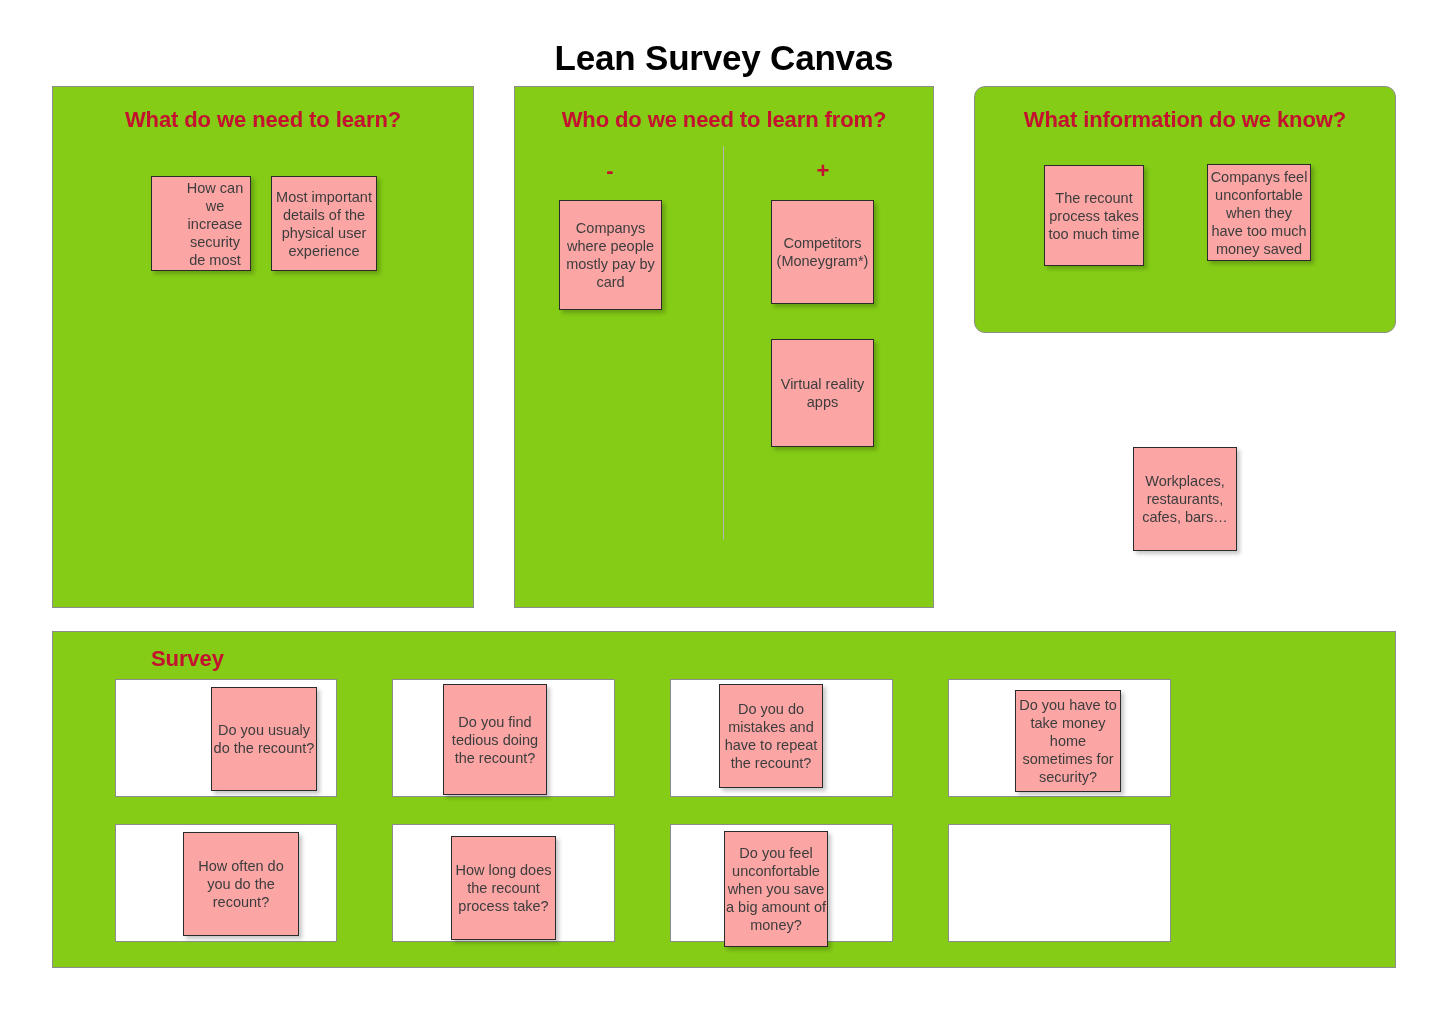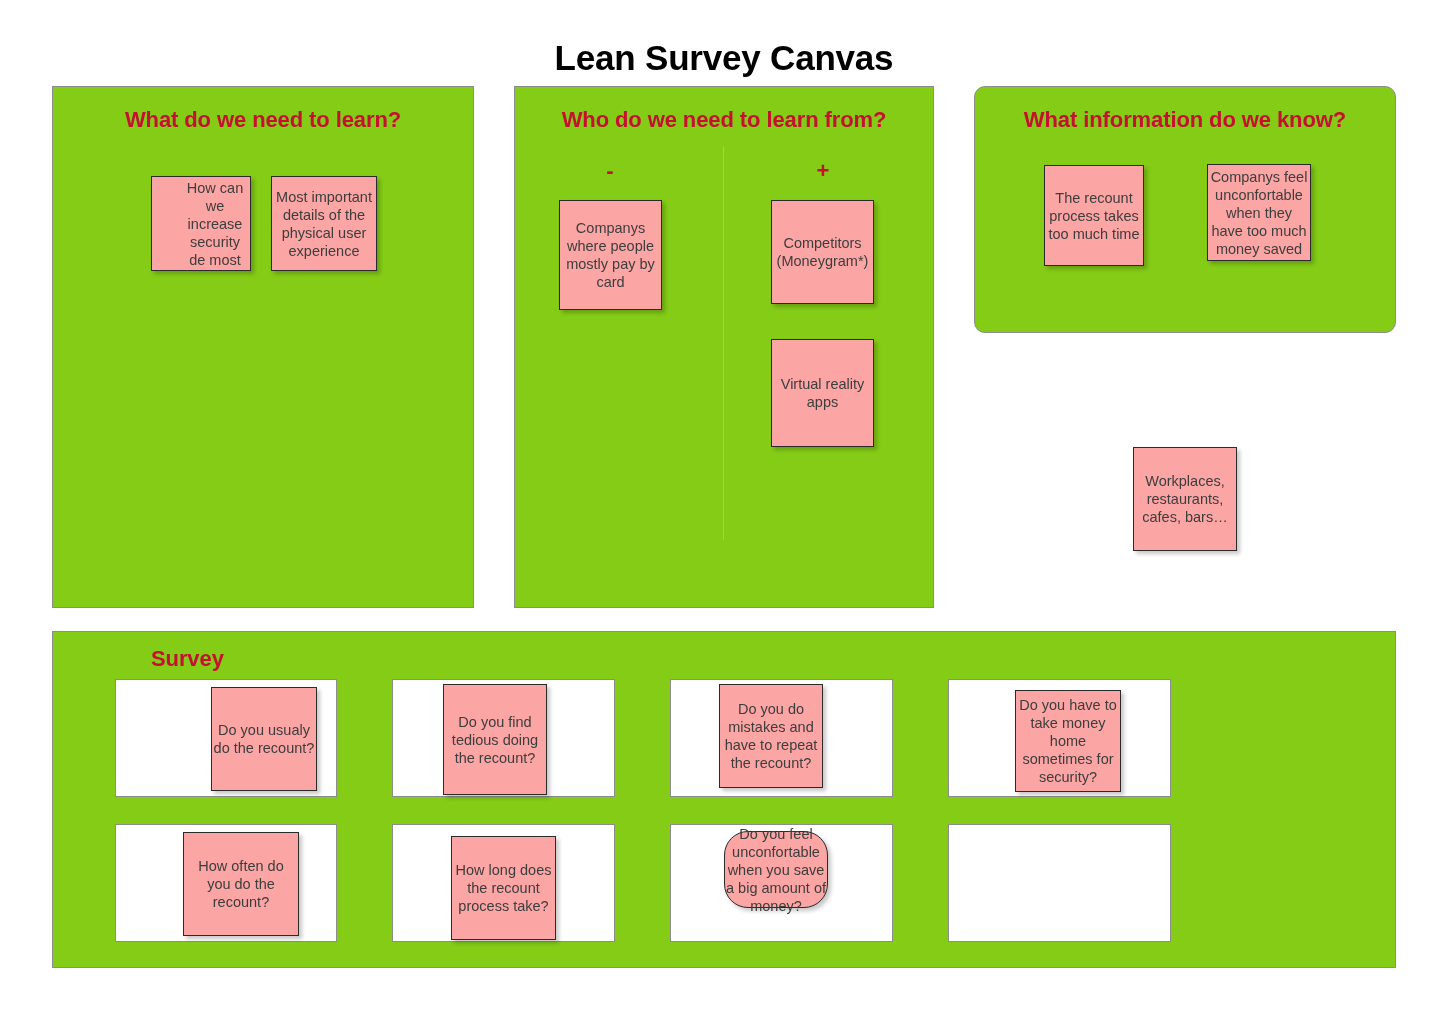--- a/index.html
+++ b/index.html
@@ -193,17 +193,17 @@
   <div class="note" style="left:1011px; top:690px; width:106px; height:102px;">
     <span>Do you have to take money home sometimes for security?</span>
   </div>
 
   <div class="note" style="left:179px; top:832px; width:116px; height:104px;">
     <span>How often do you do the recount?</span>
   </div>
   <div class="note" style="left:447px; top:836px; width:105px; height:104px;">
     <span>How long does the recount process take?</span>
   </div>
-  <div class="note" style="left:720px; top:831px; width:104px; height:77px;border-radius:24px;">
+  <div class="note" style="left:720px; top:831px; width:104px; height:116px;">
     <span>Do you feel unconfortable when you save a big amount of money?</span>
   </div>
 
 </div>
 
 </body></html>

